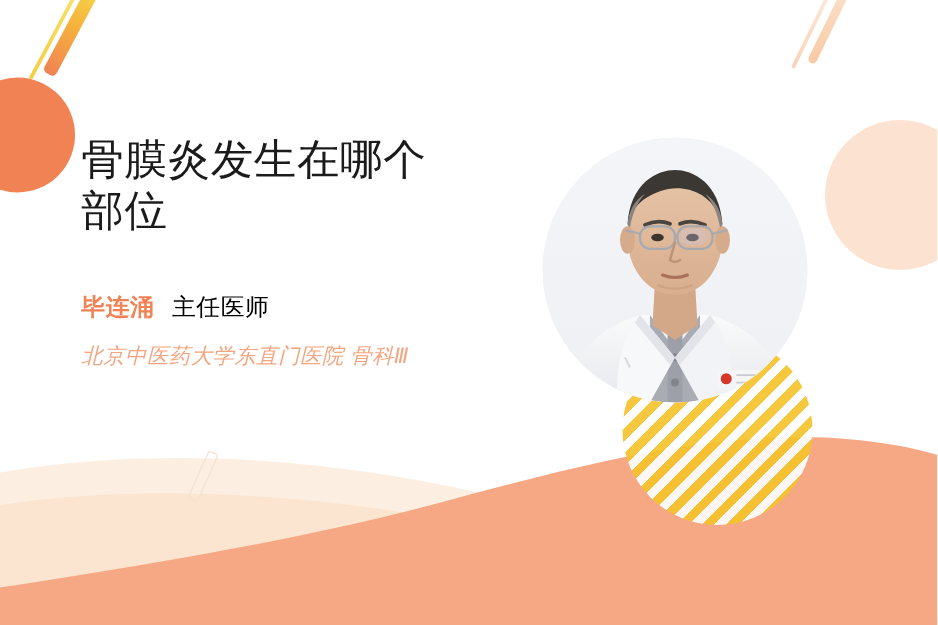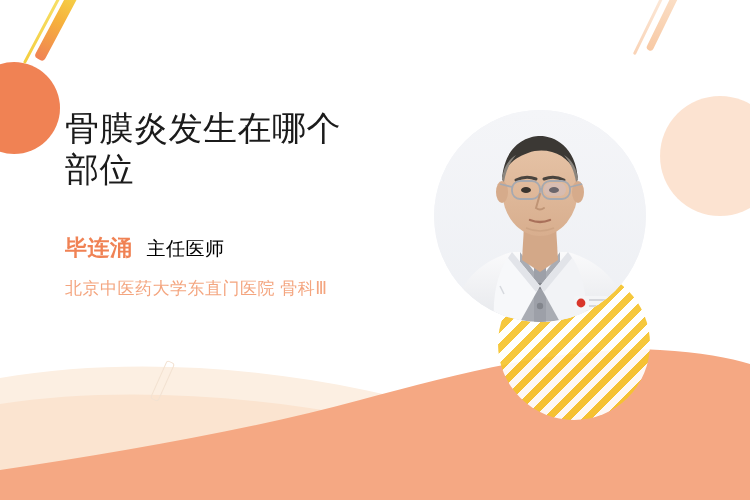--- a/index.html
+++ b/index.html
@@ -61,24 +61,24 @@
   
   .text-col{position:absolute;left:65px;top:108px;width:350px;}
   .title{
     font-size:34px;line-height:1.22;color:#1b1b1b;
     letter-spacing:.5px;font-weight:400;margin:0;
     white-space:pre-wrap;
   }
   .doctor-line{
     margin-top:42px;display:flex;align-items:baseline;gap:14px;
   }
-  .doc-name{font-size:22px;font-weight:700;color:#F08254;letter-spacing:.5px;text-align:right;}
+  .doc-name{font-size:19px;font-weight:700;color:#F08254;letter-spacing:.5px;text-align:right;}
   .doc-rank{font-size:19px;font-weight:400;color:#000000;letter-spacing:.5px;}
   .hospital{
-    margin-top:14px;font-size:17px;color:#F4A57F;letter-spacing:.5px;
+    margin-top:14px;font-size:17px;color:#F4A57F;letter-spacing:.5px;font-style:italic;
   }
 
   
   .striped{
     left:498px;top:268px;width:152px;height:152px;border-radius:50%;
     background:repeating-linear-gradient(
       -45deg,
       #F5C32C 0px,#F5C32C 7px,
       #FFFFFF 7px,#FFFFFF 14px);
     opacity:.92;

